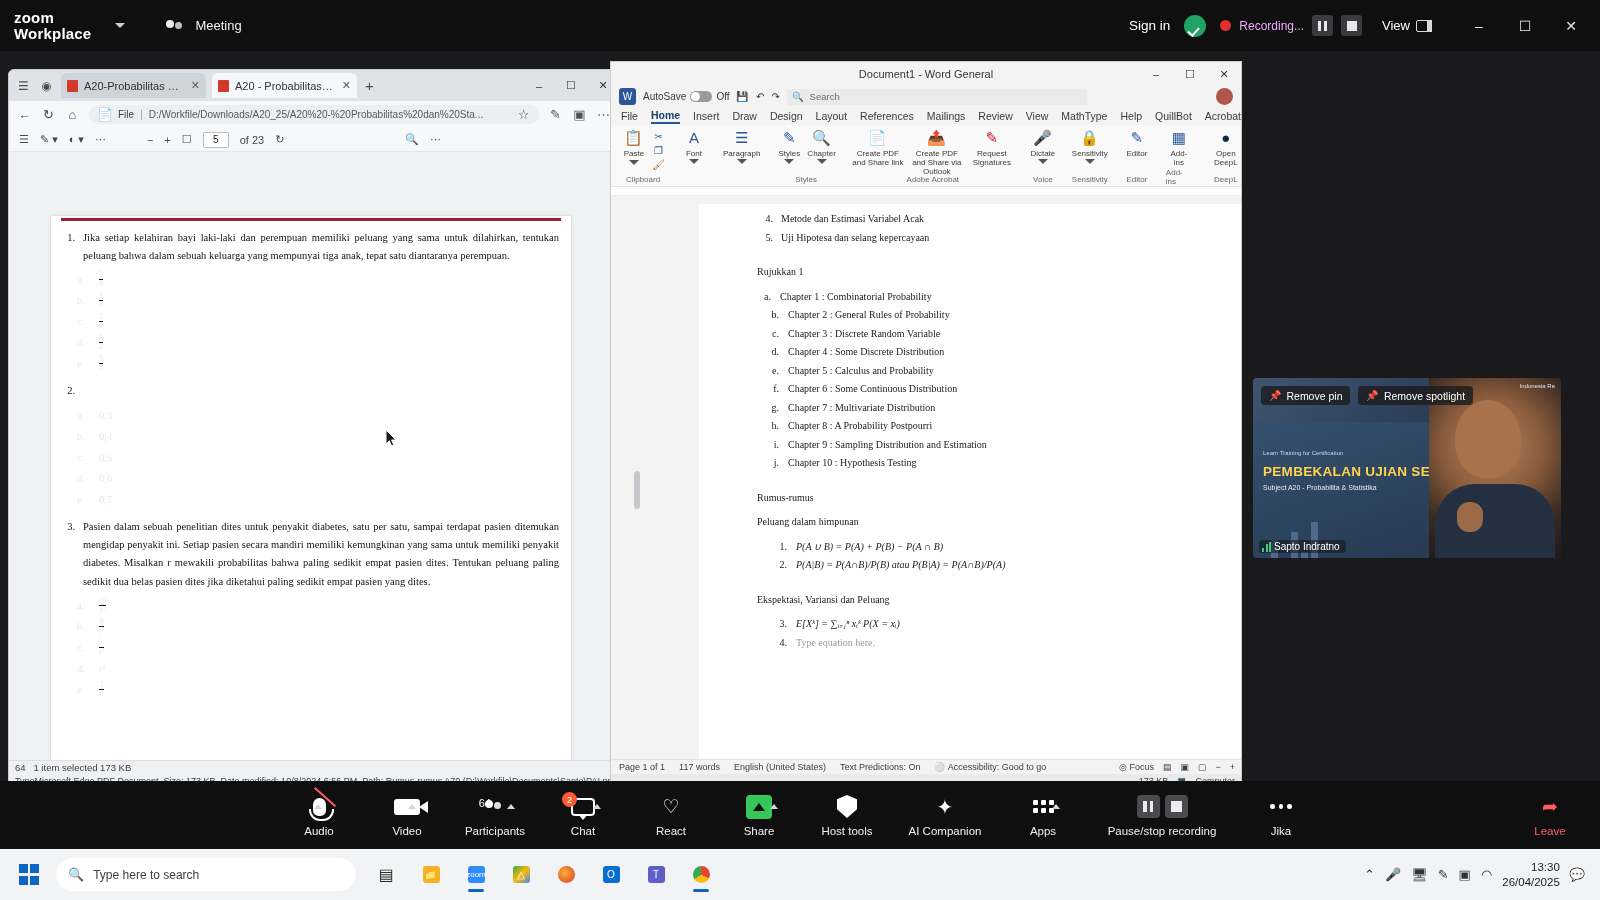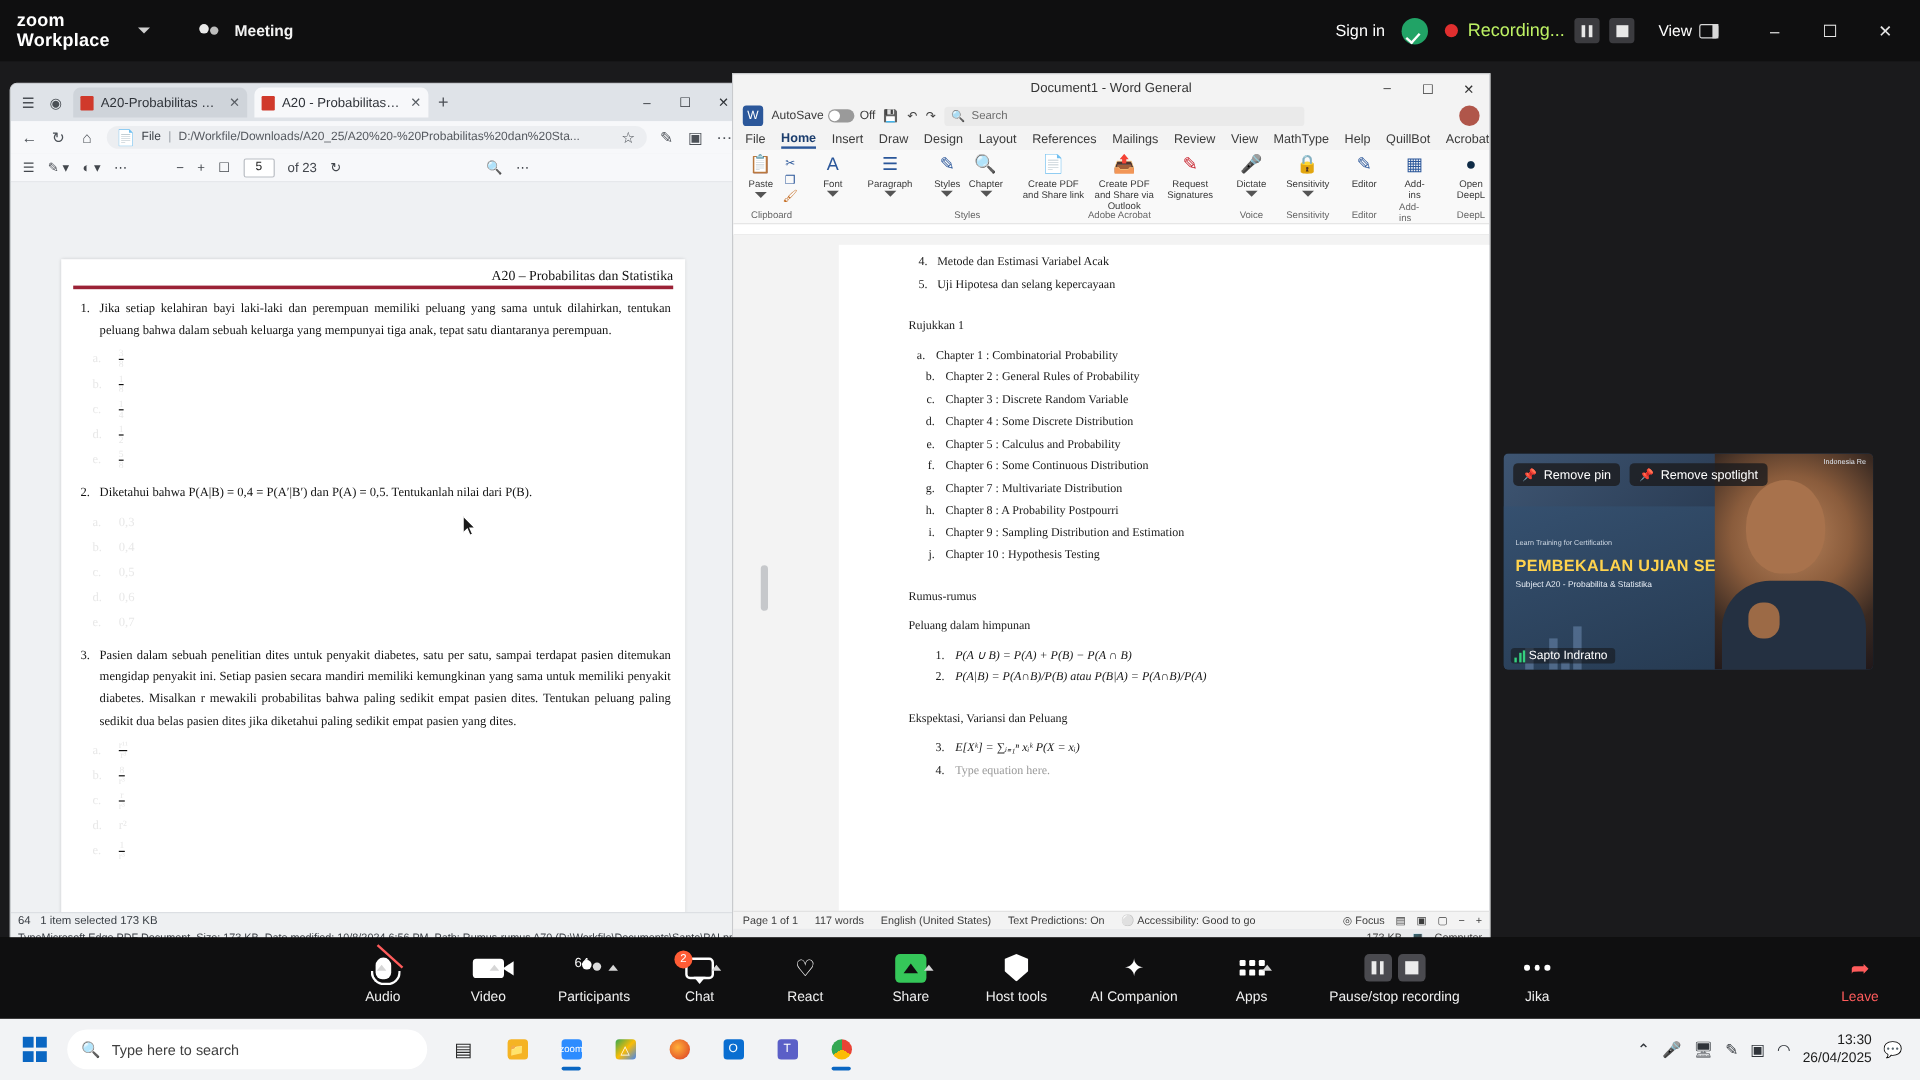--- a/index.html
+++ b/index.html
@@ -20,37 +20,37 @@
   }
   .zoom-logo{ margin-left:14px; line-height:1.05; }
   .zoom-logo .l1{ font-size:15px; font-weight:700; color:#fff; letter-spacing:.2px;}
   .zoom-logo .l2{ font-size:15px; font-weight:700; color:#fff; letter-spacing:.2px;}
   .chev{ width:0;height:0;border-left:5px solid transparent;border-right:5px solid transparent;border-top:5px solid #cfcfcf; }
   .topbar-chev{ margin-left:24px; }
   .meeting-block{ display:flex; align-items:center; gap:8px; margin-left:40px; }
   .meeting-icon{ width:22px;height:16px; position:relative; }
   .meeting-icon::before{content:"";position:absolute;left:1px;top:2px;width:8px;height:8px;border-radius:50%;background:#e9e9e9;}
   .meeting-icon::after{content:"";position:absolute;left:10px;top:4px;width:7px;height:7px;border-radius:50%;background:#bdbdbd;}
-  .meeting-label{ font-size:13px; color:#f2f2f2;font-weight:bold;}
+  .meeting-label{ font-size:13px; color:#f2f2f2;}
   .share-pill{
     margin-left:70px; height:36px; background:#2b2b2e; border-radius:18px;
     display:flex; align-items:center; padding:0 6px 0 6px; gap:9px; min-width:238px;
   }
   .share-badge{ width:22px;height:22px;border-radius:4px;background:#ff6b2c;color:#fff;font-size:11px;font-weight:700;
     display:flex;align-items:center;justify-content:center;}
   .share-name{ font-size:12.5px;color:#fff; flex:1;}
   .dots-btn{ width:24px;height:24px;border-radius:50%;background:#3d3d41;display:flex;align-items:center;justify-content:center;gap:2px;}
   .dots-btn i{ width:3px;height:3px;border-radius:50%;background:#e0e0e0;display:block;}
   .topbar-right{ margin-left:auto; display:flex; align-items:center; gap:14px; padding-right:6px;}
   .signin{ font-size:13.5px;color:#fff;}
   .shield{ width:22px;height:22px;border-radius:50%;background:#21a366;position:relative;}
   .shield::after{content:"";position:absolute;left:6px;top:10px;width:5px;height:9px;border-right:2px solid #fff;border-bottom:2px solid #fff;transform:rotate(42deg);}
   .rec-group{ display:flex; align-items:center; gap:8px;}
   .rec-dot{ width:11px;height:11px;border-radius:50%;background:#e02f2f;}
-  .rec-text{ font-size:15px;color:#bef264;}
+  .rec-text{ font-size:12px;color:#f0abfc;}
   .rec-btn{ width:21px;height:21px;background:#3b3b3f;border-radius:3px;display:flex;align-items:center;justify-content:center;gap:3px;}
   .rec-btn b{ width:3px;height:10px;background:#e8e8e8;display:block;}
   .rec-stop{ width:10px;height:10px;background:#e8e8e8;display:block;}
   .view-group{ display:flex;align-items:center;gap:6px; margin-left:6px;}
   .view-ico{ width:16px;height:12px;border:1.5px solid #d8d8d8;border-radius:2px;position:relative;}
   .view-ico::after{content:"";position:absolute;right:-1px;top:-1px;width:5px;height:12px;background:#d8d8d8;}
   .win-ctrls{ display:flex; align-items:center; gap:0; margin-left:10px;}
   .win-btn{ width:46px;height:32px;display:flex;align-items:center;justify-content:center;font-size:14px;color:#e6e6e6;}
 
   
@@ -332,21 +332,20 @@
       <span>☐</span>
       <span class="pg-input">5</span>
       <span>of 23</span>
       <span>↻</span>
       <span style="margin-left:110px;">🔍</span>
       <span>⋯</span>
     </div>
 
     <div class="pdf-canvas">
       <div class="page-sheet">
-        <div class="doc-title">A20 – Probabilitas dan Statistika</div>
         <div class="doc-rule"></div>
 
         <div class="q">
           <div class="num">1.</div>
           <div class="body">Jika setiap kelahiran bayi laki-laki dan perempuan memiliki peluang yang sama untuk dilahirkan, tentukan peluang bahwa dalam sebuah keluarga yang mempunyai tiga anak, tepat satu diantaranya perempuan.</div>
         </div>
         <div class="opts">
           <div class="opt">
               <span class="lbl">a.</span>
               <span class="frac">
@@ -379,21 +378,20 @@
               <span class="lbl">e.</span>
               <span class="frac">
                 <span class="n">5</span>
                 <span class="d">8</span>
               </span>
             </div>
         </div>
 
         <div class="q">
           <div class="num">2.</div>
-          <div class="body">Diketahui bahwa P(A|B) = 0,4 = P(A′|B′) dan P(A) = 0,5. Tentukanlah nilai dari P(B).</div>
         </div>
         <div class="opts">
           <div class="opt">
               <span class="lbl">a.</span>
               <span>0,3</span>
             </div>
           <div class="opt">
               <span class="lbl">b.</span>
               <span>0,4</span>
             </div>

